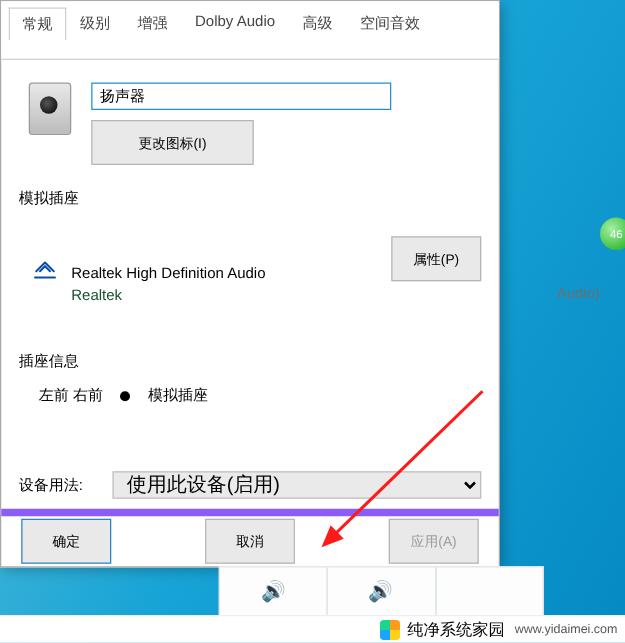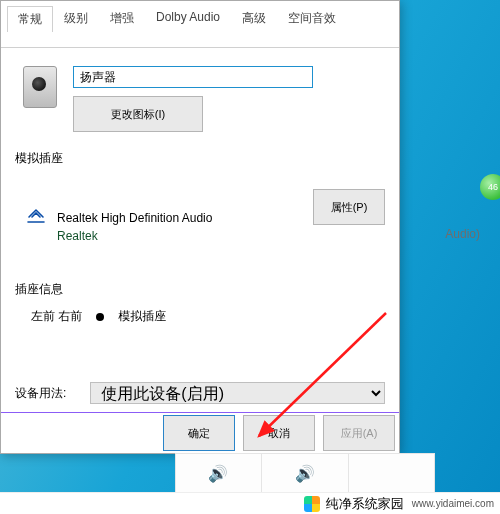--- a/index.html
+++ b/index.html
@@ -24,21 +24,21 @@
 .btn{height:36px;font-size:11px;background:#e9e9e9;border:1px solid #b5b5b5;cursor:pointer;padding:0 10px}
 .section-title{margin-top:18px;font-size:12px}
 .ctrl-row{display:flex;align-items:flex-end;margin-top:22px;gap:10px}
 .rt-icon{width:22px;height:18px;margin-left:10px;display:flex;align-items:center;justify-content:center;color:#0a4da8;font-size:14px}
 .ctrl-name{flex:1;font-size:12px}
 .provider{margin-left:42px;margin-top:4px;color:#14532d;font-size:12px}
 .jack-row{display:flex;align-items:center;margin-top:10px;gap:14px;margin-left:16px}
 .dot{width:8px;height:8px;border-radius:50%;background:#000}
 .usage-row{position:absolute;left:14px;right:14px;bottom:8px;display:flex;align-items:center;gap:24px}
 .usage-select{flex:1;height:22px;font-size:16px;border:1px solid #bfbfbf;background:#eaeaea;padding:0 6px}
-.footer{height:40px;border-top:1px solid #8b5cf6;display:flex;align-items:center;justify-content:flex-end;gap:8px;padding:0 4px}
+.footer{height:40px;border-top:6px solid #8b5cf6;display:flex;align-items:center;justify-content:space-between;gap:8px;padding:0 16px}
 .footer .btn{width:72px}
 .footer .btn.primary{border:1px solid #2a84c8}
 .footer .apply{color:#9a9a9a}
 .arrow{position:absolute;pointer-events:none}
 .bottom-panels{position:absolute;left:175px;top:453px;width:260px;height:40px;display:flex}
 .panel{flex:1;border:1px solid #e5e5e5;border-left:none;display:flex;align-items:center;justify-content:center;background:#fdfdfd}
 .panel:first-child{border-left:1px solid #e5e5e5}
 .spk{color:#1f8fd8;font-size:16px}
 .brand-bar{position:absolute;left:0;bottom:0;width:500px;height:22px;background:#fff;display:flex;align-items:center;justify-content:flex-end;padding-right:6px;box-sizing:border-box;gap:6px;border-top:1px solid #eee}
 .brand-logo{width:16px;height:16px;border-radius:3px;background:conic-gradient(#ff9b1a 0 25%,#ffd21a 25% 50%,#1aa6ff 50% 75%,#1ad68f 75% 100%)}

